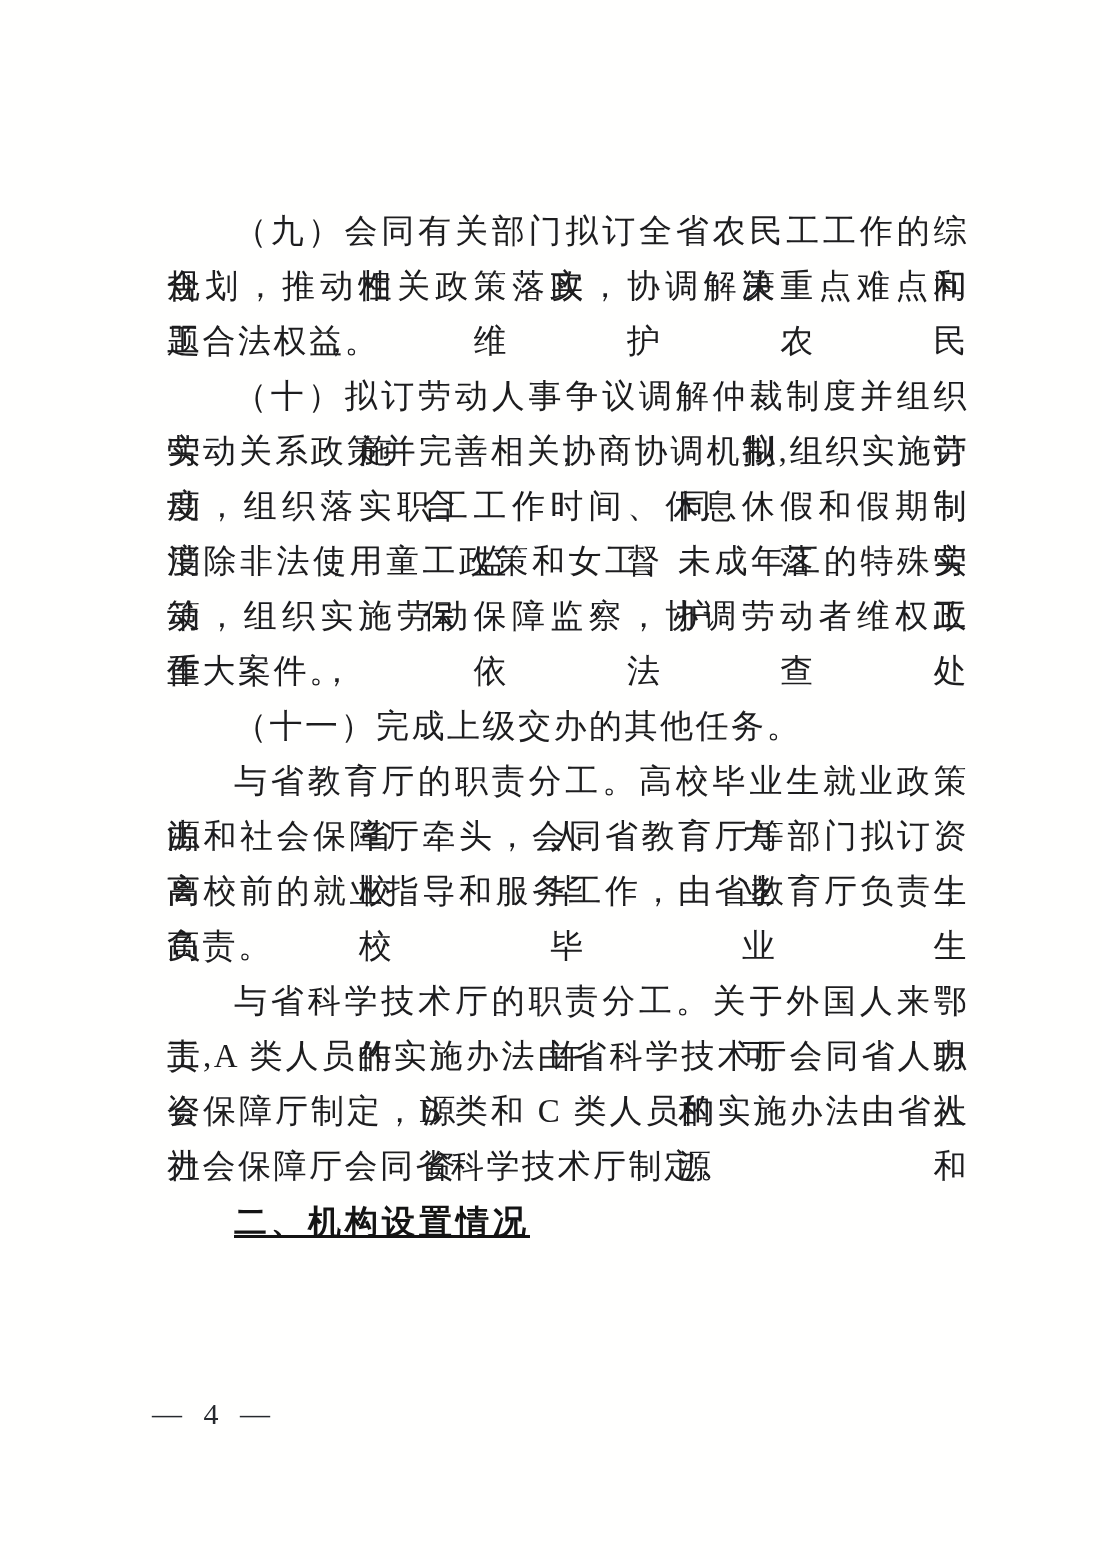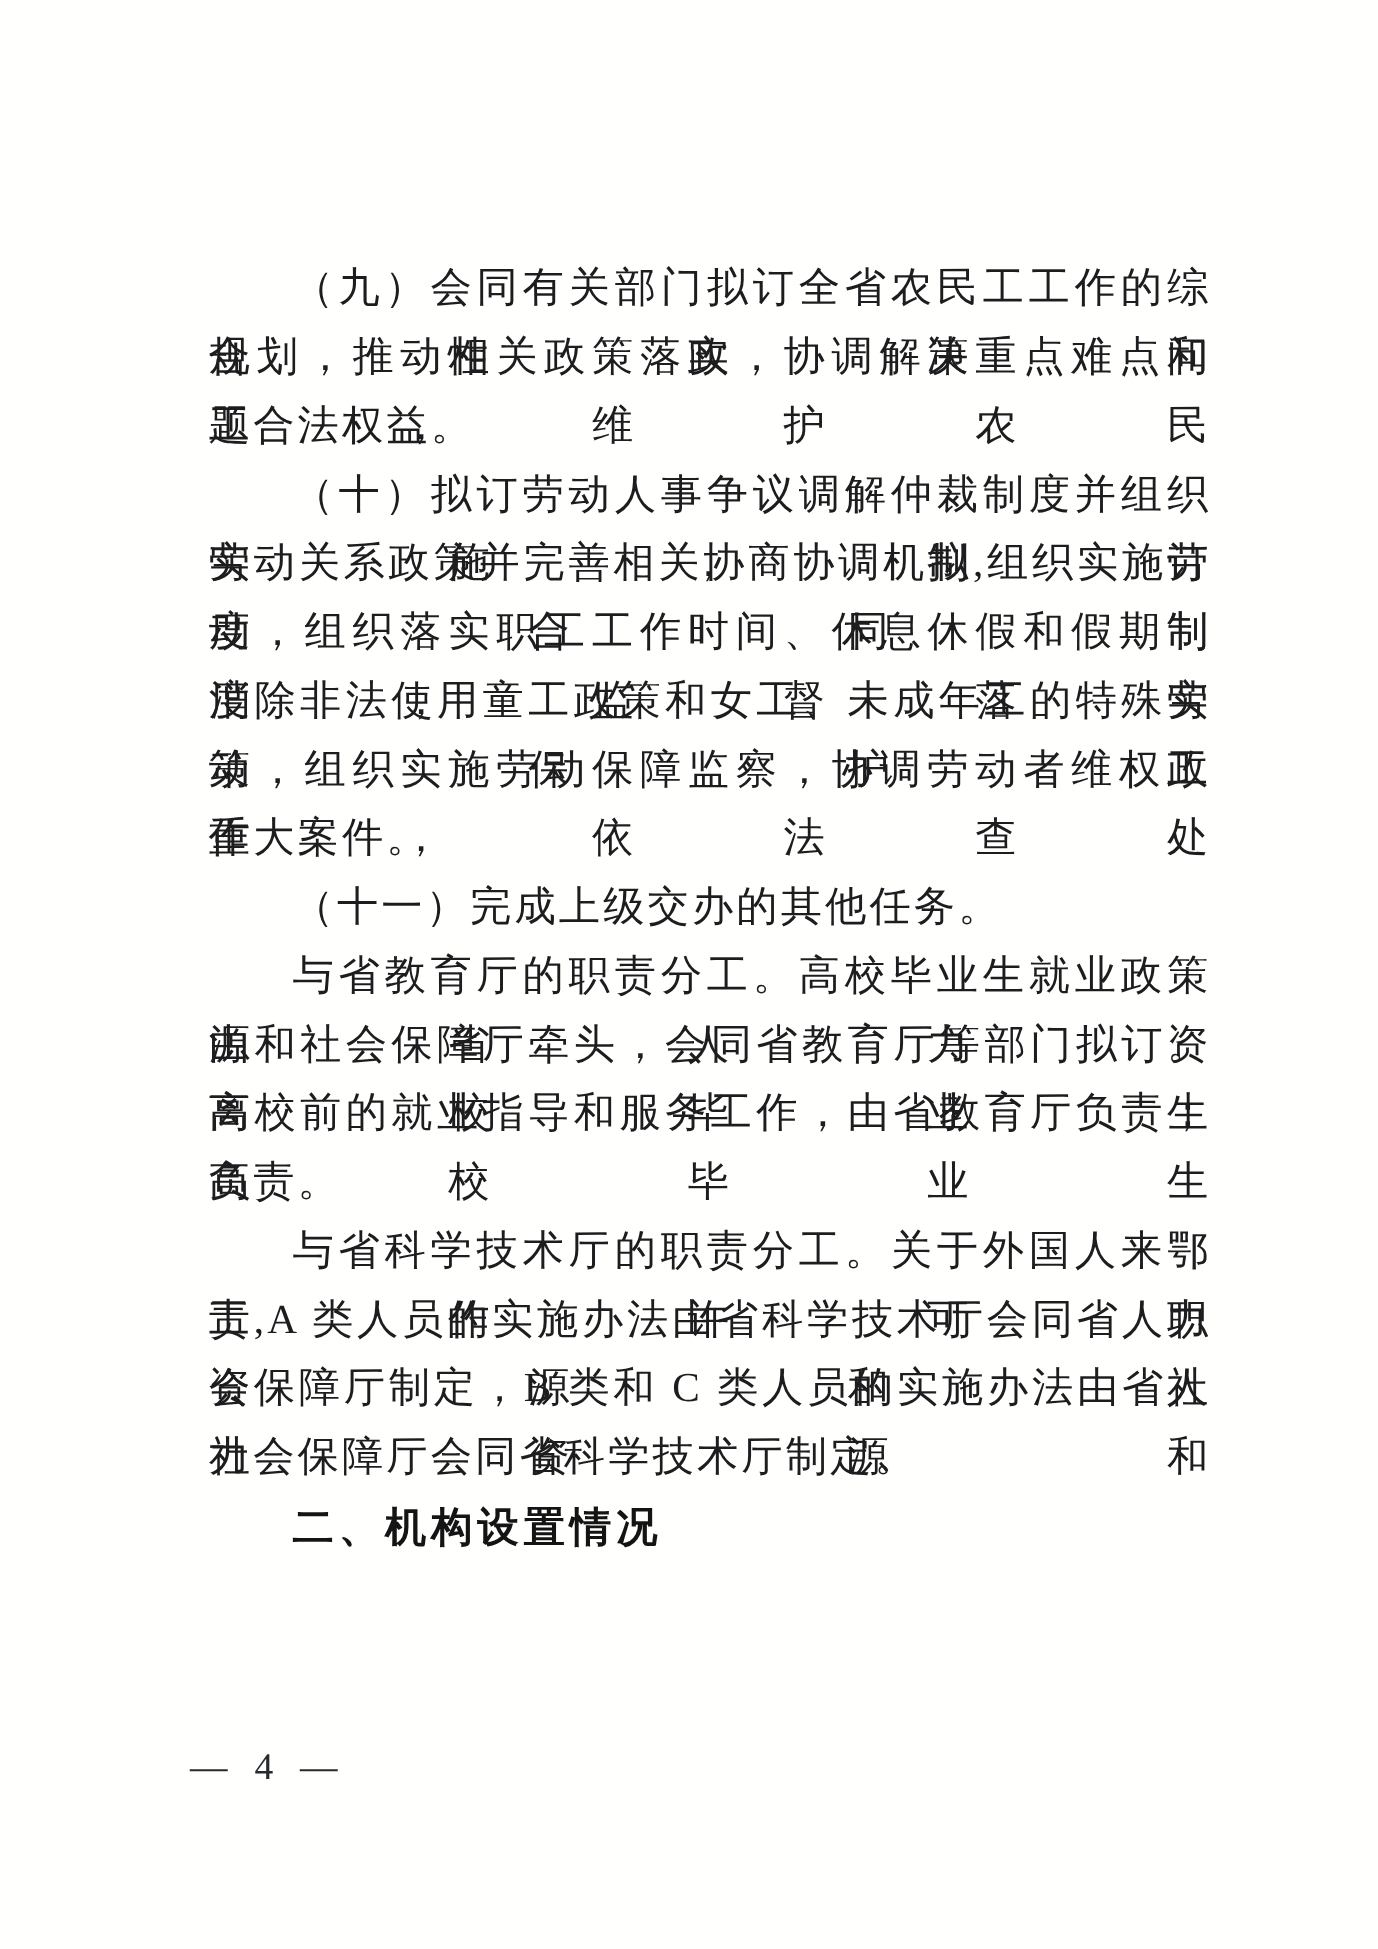--- a/index.html
+++ b/index.html
@@ -45,20 +45,21 @@
 
   .line.indent {
     text-indent: 67px;
   }
 
   .line.heading {
     font-family: "Liberation Sans", "DejaVu Sans", sans-serif;
     font-weight: 700;
     letter-spacing: 4px;
     color: #141414;
+    text-decoration: underline;
   }
 
   .footer {
     position: absolute;
     left: 152px;
     top: 1394px;
     font-size: 30px;
     line-height: 40px;
     letter-spacing: 7px;
     color: #26292e;

